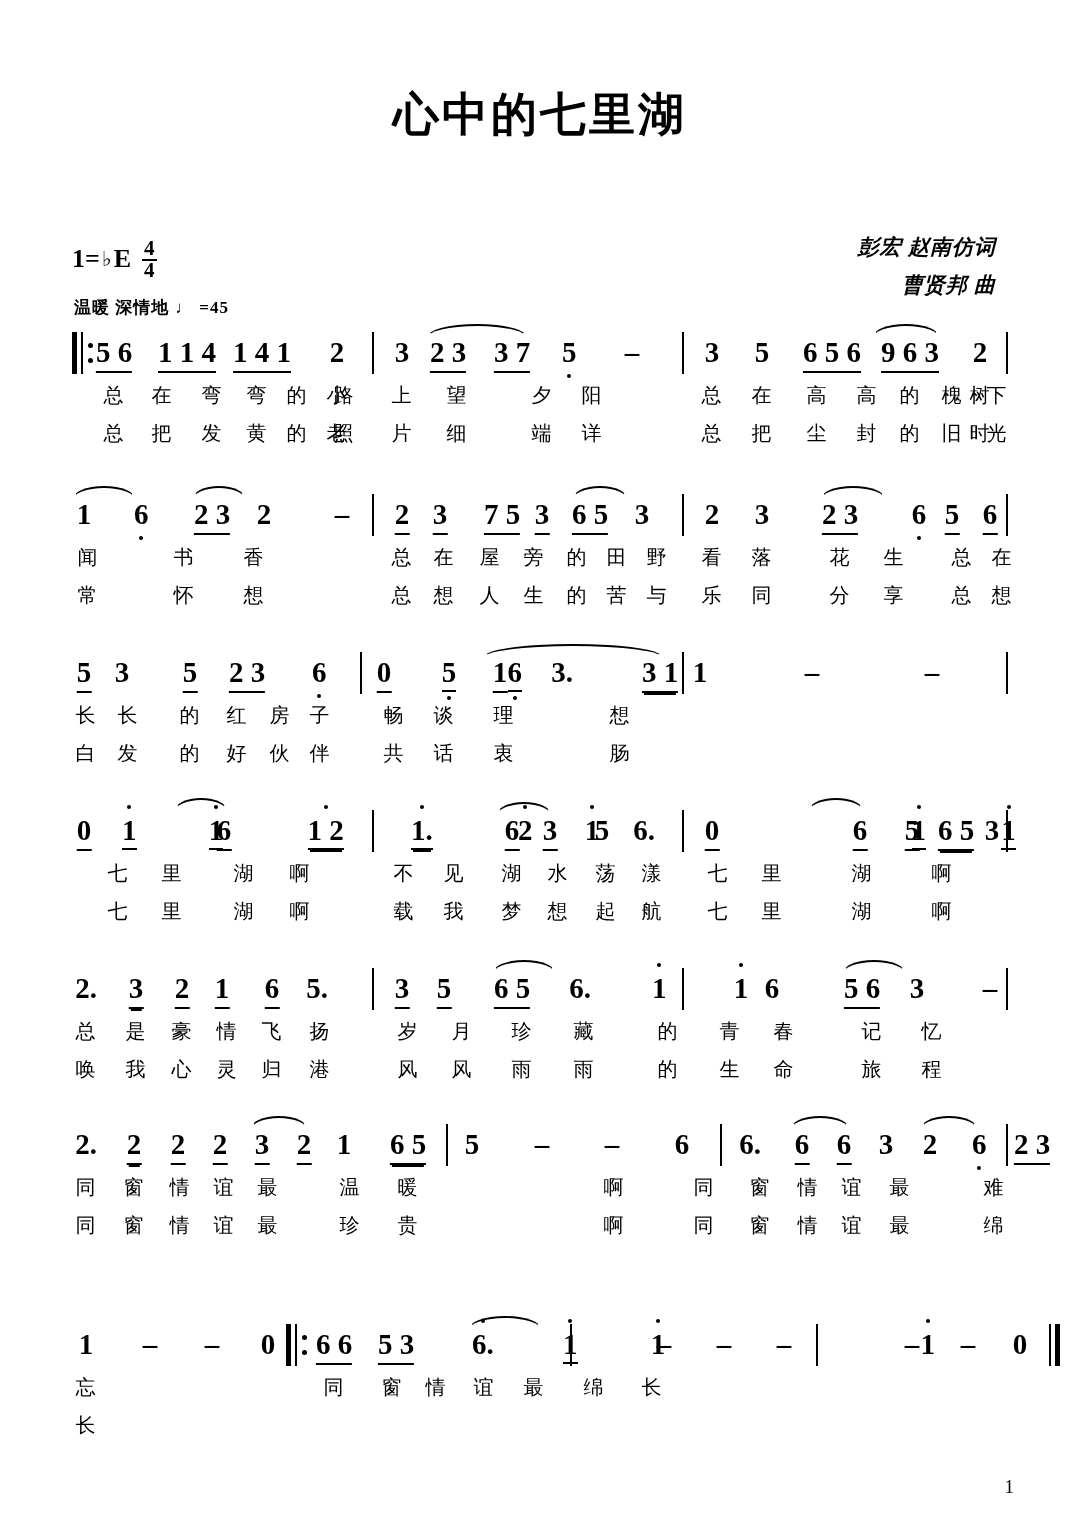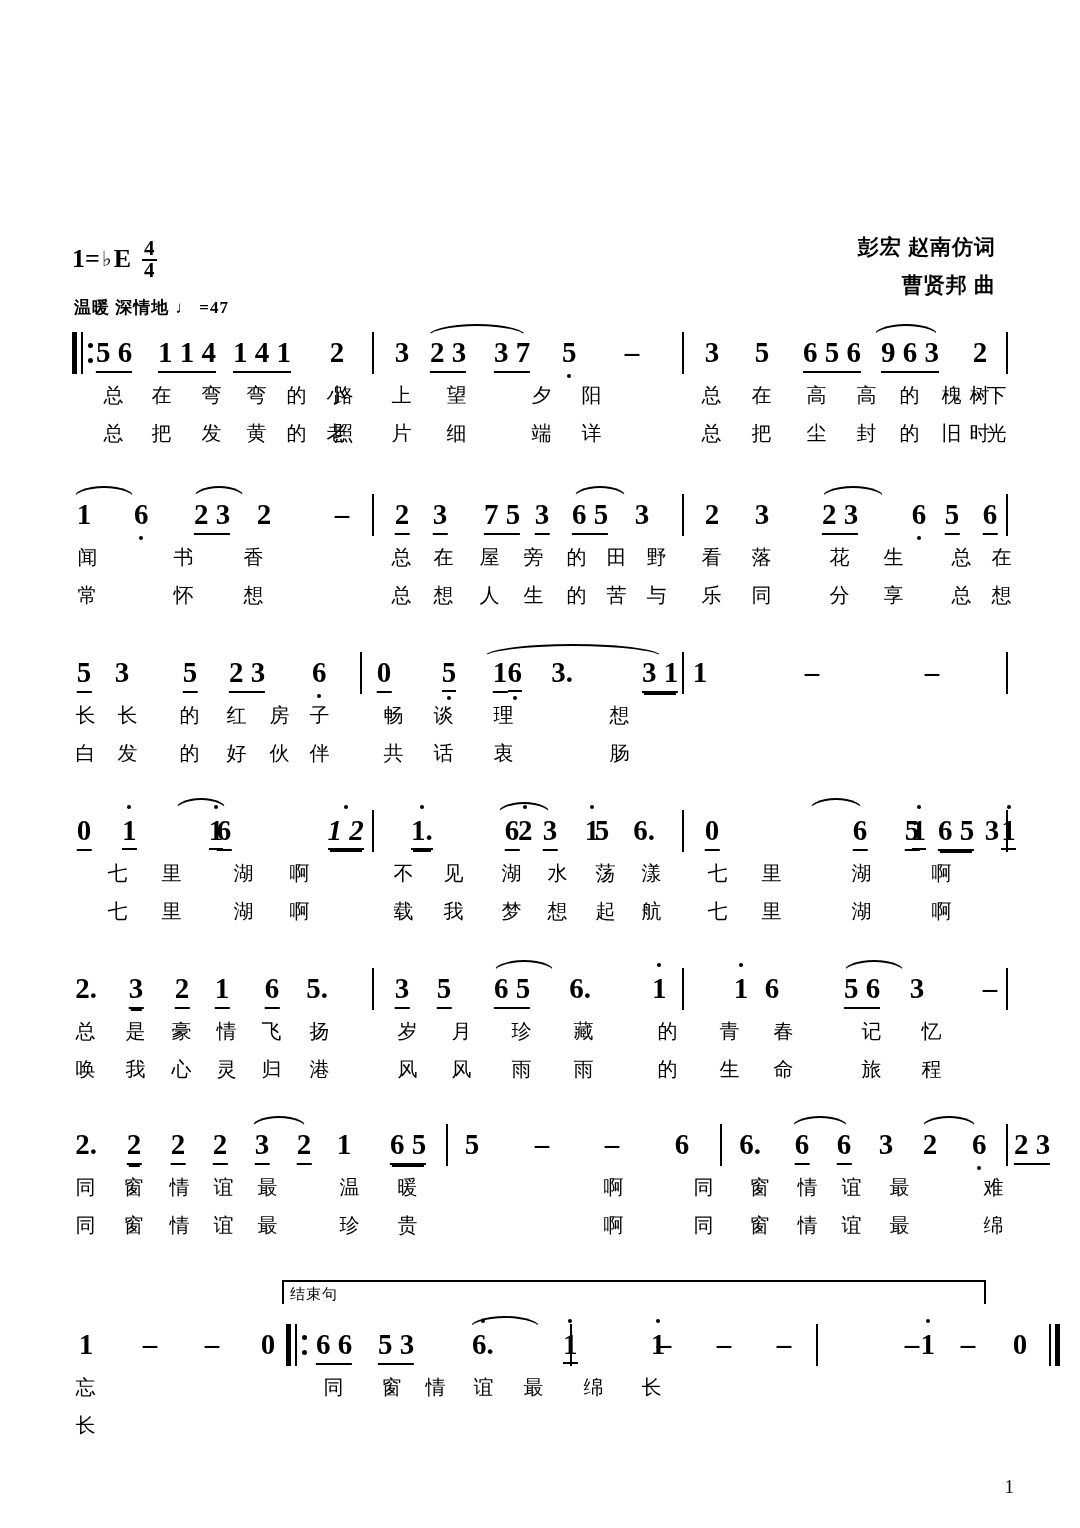--- a/index.html
+++ b/index.html
@@ -36,20 +36,21 @@
   
   .credits {
     position: absolute;
     right: 84px;
     top: 228px;
     text-align: right;
     font-size: 21px;
     line-height: 38px;
     font-weight: bold;
     letter-spacing: 1px;
+    font-style: italic;
   }
 
   
   .keysig {
     position: absolute;
     left: 72px;
     top: 238px;
     font-size: 26px;
     font-weight: bold;
     display: flex;
@@ -189,40 +190,41 @@
     right: 66px;
     bottom: 30px;
     font-size: 19px;
   }
 </style>
 </head>
 <body>
 
 <div id="sheet">
 
+  <div class="title">心中的七里湖</div>
 
   <div class="credits">
     <div>彭宏 赵南仿词</div>
     <div>曹贤邦 曲</div>
   </div>
 
   <div class="keysig">
     <span class="eq">1=</span>
       <span class="flat">♭</span>
       <span>E</span>
     <span class="meter">
       <span class="num">4</span>
       <span class="den">4</span>
     </span>
   </div>
 
   <div class="tempo">
     <span>温暖 深情地</span>
     <span class="note">♩</span>
-      <span>=47</span>
+      <span>=45</span>
   </div>
 
   <div class="system" style="top:330px;">
     <div class="notes">
       <span class="repeat-open" style="left:0;">
           <i class="t"></i>
           <i class="n"></i>
           <i class="d1"></i>
           <i class="d2"></i>
         </span>
@@ -418,21 +420,21 @@
     </div>
   </div>
 
   <div class="system" style="top:808px;">
     <div class="notes">
       <span class="tok u1" style="left:12px;top:6px;">0</span>
       <span class="tok u1 doto" style="left:50px;top:6px;">1</span>
       <span class="tok u1 doto" style="left:115px;top:6px;">1</span>
       <span class="tok u1" style="left:152px;top:6px;">6</span>
       <span class="slur" style="left:102px;top:-10px;width:52px;"></span>
-      <span class="tok u2 doto" style="left:212px;top:6px;font-style:italic;">1 2</span>
+      <span class="tok u2 doto" style="left:192px;top:6px;">1 2</span>
       <span class="tok u2 doto" style="left:252px;top:6px;">1.</span>
 
       <span class="bar" style="left:300px;"></span>
 
       <span class="tok doto" style="left:330px;top:6px;">2</span>
       <span class="tok doto" style="left:375px;top:6px;">1</span>
       <span class="tok u1" style="left:440px;top:6px;">6</span>
       <span class="tok u1" style="left:478px;top:6px;">3</span>
       <span class="slur" style="left:424px;top:-6px;width:54px;"></span>
       <span class="tok" style="left:530px;top:6px;">5</span>
@@ -611,23 +613,20 @@
       <span class="tok" style="left:632px;">同</span>
       <span class="tok" style="left:688px;">窗</span>
       <span class="tok" style="left:736px;">情</span>
       <span class="tok" style="left:780px;">谊</span>
       <span class="tok" style="left:828px;">最</span>
       <span class="tok" style="left:922px;">绵</span>
     </div>
   </div>
 
   <div class="system" style="top:1288px;">
-    <div class="ending" style="left:210px;top:-8px;width:700px;">
-      <span class="lbl">结束句</span>
-    </div>
     <div class="notes" style="margin-top:34px;">
       <span class="tok" style="left:14px;top:6px;">1</span>
       <span class="tok" style="left:78px;top:6px;">–</span>
       <span class="tok" style="left:140px;top:6px;">–</span>
       <span class="tok" style="left:196px;top:6px;">0</span>
 
       <span class="repeat-open" style="left:214px;">
           <i class="t"></i>
           <i class="n"></i>
           <i class="d1"></i>

